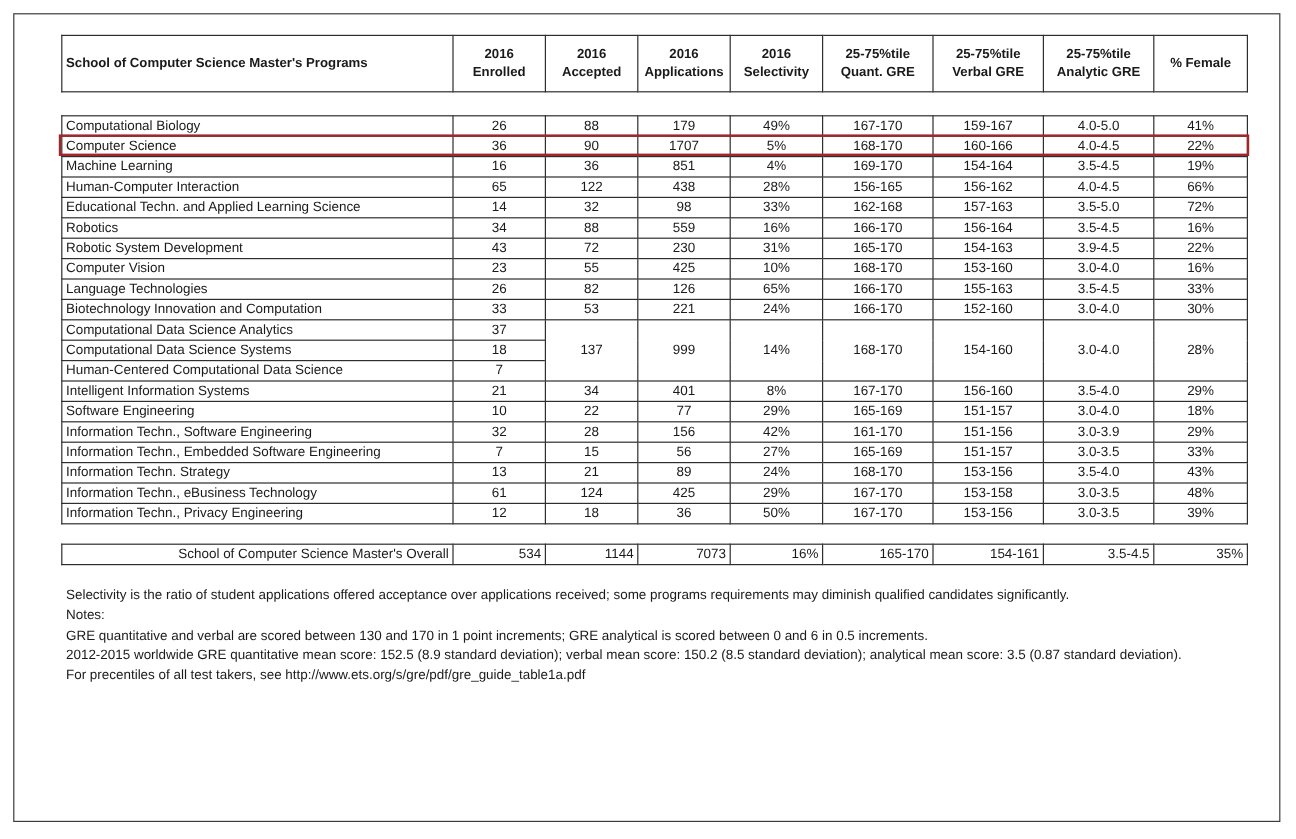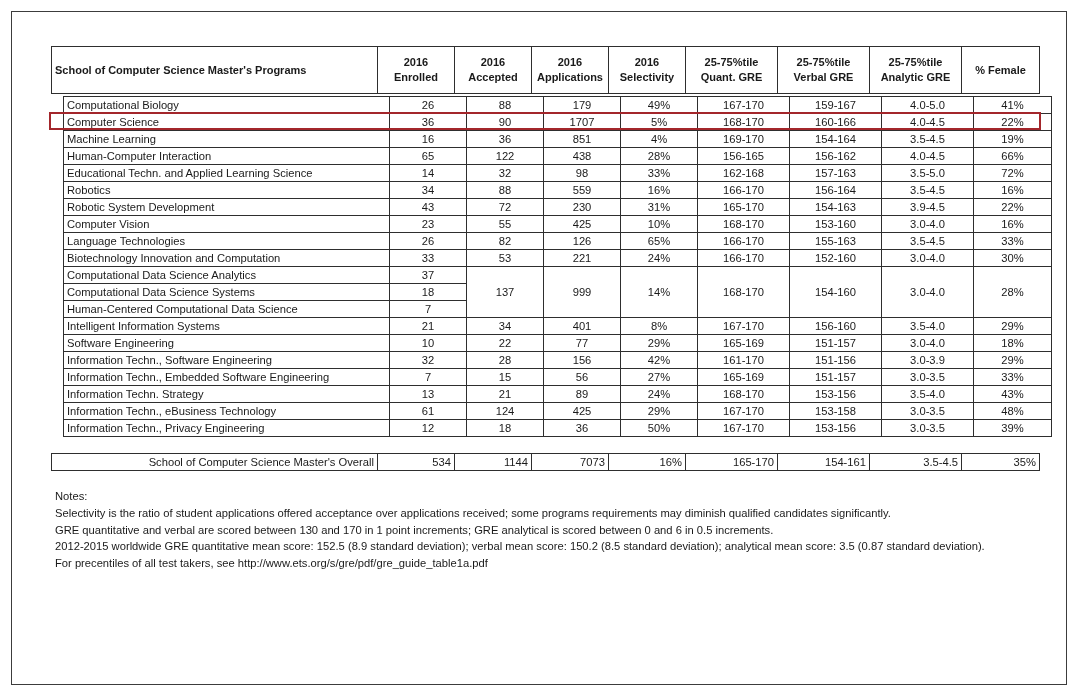--- a/index.html
+++ b/index.html
@@ -17,24 +17,24 @@
     width: 988px; font-size: 11.2px;
   }
   table.t td, table.t th {
     border: 1px solid #2e2e2e; padding: 0 3px; white-space: nowrap; overflow: hidden;
   }
   table.t col.c0 { width: 326px; }
   table.t col.c1, table.t col.c2, table.t col.c3, table.t col.c4 { width: 77px; }
   table.t col.c5, table.t col.c6, table.t col.c7 { width: 92px; }
   table.t col.c8 { width: 78px; }
 
-  #hdr { top: 46px; }
+  #hdr { top: 29px; }
   #hdr th { height: 46px; font-weight: bold; font-size: 11px; text-align: center; line-height: 15px; }
   #hdr th.first { text-align: left; }
-  #body { top: 96px; margin-left: 12px; }
+  #body { top: 96px; }
   #body td { height: 16px; line-height: 16px; text-align: center; }
   #body td.name { text-align: left; }
   #overall { top: 453px; }
   #overall td { height: 16px; line-height: 16px; text-align: right; }
   #overall td.name { text-align: right; }
 
   .highlight {
     position: absolute; left: 49px; top: 112px; width: 992px; height: 18px;
     border: 2px solid #a3262b; box-sizing: border-box; pointer-events: none;
   }
@@ -321,18 +321,18 @@
     <td>154-161</td>
     <td>3.5-4.5</td>
     <td>35%</td>
   </tr>
 </tbody>
   </table>
 
 <div class="highlight" id="hl" style="border-color: rgb(163, 38, 43);"></div>
 
 <div class="notes" id="notes">
+    <div>Selectivity is the ratio of student applications offered acceptance over applications received; some programs requirements may diminish qualified candidates significantly.</div>
     <div>Notes:</div>
-    <div>Selectivity is the ratio of student applications offered acceptance over applications received; some programs requirements may diminish qualified candidates significantly.</div>
     <div>GRE quantitative and verbal are scored between 130 and 170 in 1 point increments; GRE analytical is scored between 0 and 6 in 0.5 increments.</div>
     <div>2012-2015 worldwide GRE quantitative mean score: 152.5 (8.9 standard deviation); verbal mean score: 150.2 (8.5 standard deviation); analytical mean score: 3.5 (0.87 standard deviation).</div>
     <div>For precentiles of all test takers, see http://www.ets.org/s/gre/pdf/gre_guide_table1a.pdf</div>
   </div>
 
 </body></html>

